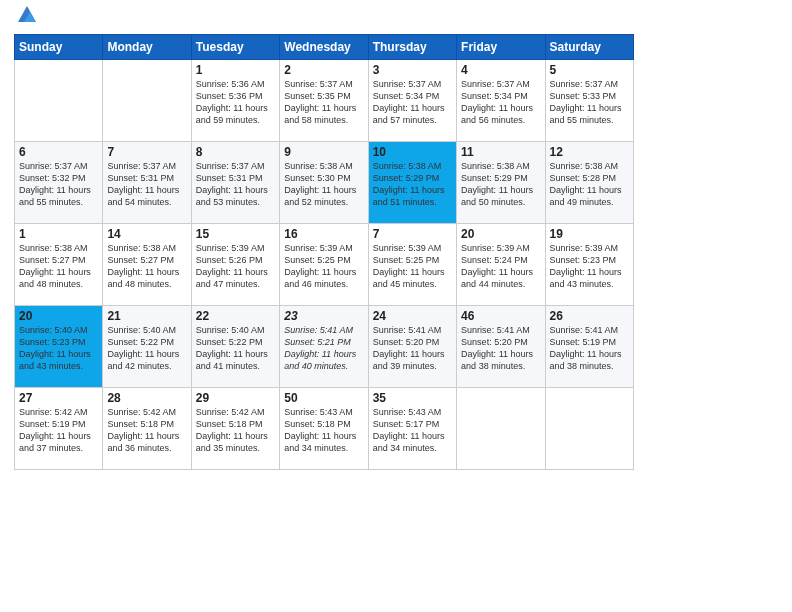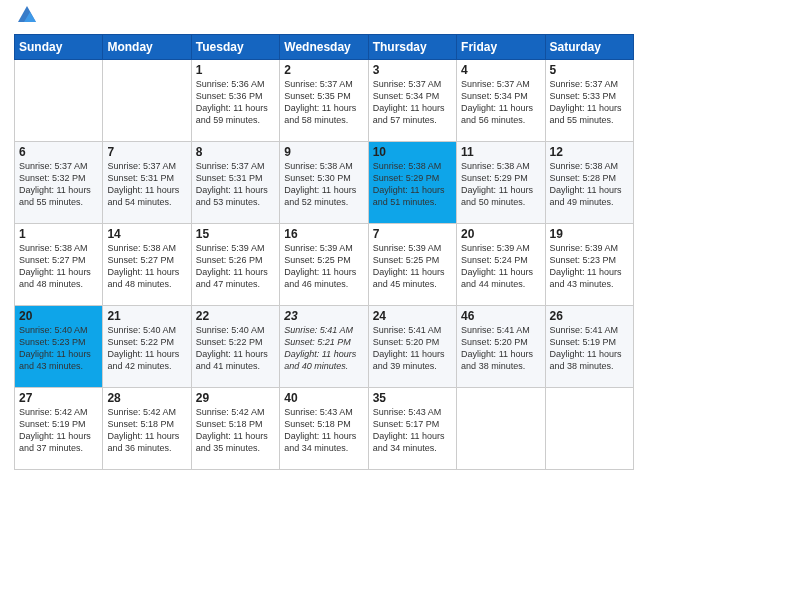--- a/index.html
+++ b/index.html
@@ -311,21 +311,21 @@
 Sunset: 5:18 PM
 Daylight: 11 hours and 36 minutes.</div>
           </td>
           <td>
             <span class="day-num">29</span>
             <div class="cell-content" style="white-space: pre-line;">Sunrise: 5:42 AM
 Sunset: 5:18 PM
 Daylight: 11 hours and 35 minutes.</div>
           </td>
           <td>
-            <span class="day-num">40</span>
+            <span class="day-num">50</span>
             <div class="cell-content" style="white-space: pre-line;">Sunrise: 5:43 AM
 Sunset: 5:18 PM
 Daylight: 11 hours and 34 minutes.</div>
           </td>
           <td>
             <span class="day-num">35</span>
             <div class="cell-content" style="white-space: pre-line;">Sunrise: 5:43 AM
 Sunset: 5:17 PM
 Daylight: 11 hours and 34 minutes.</div>
           </td>

